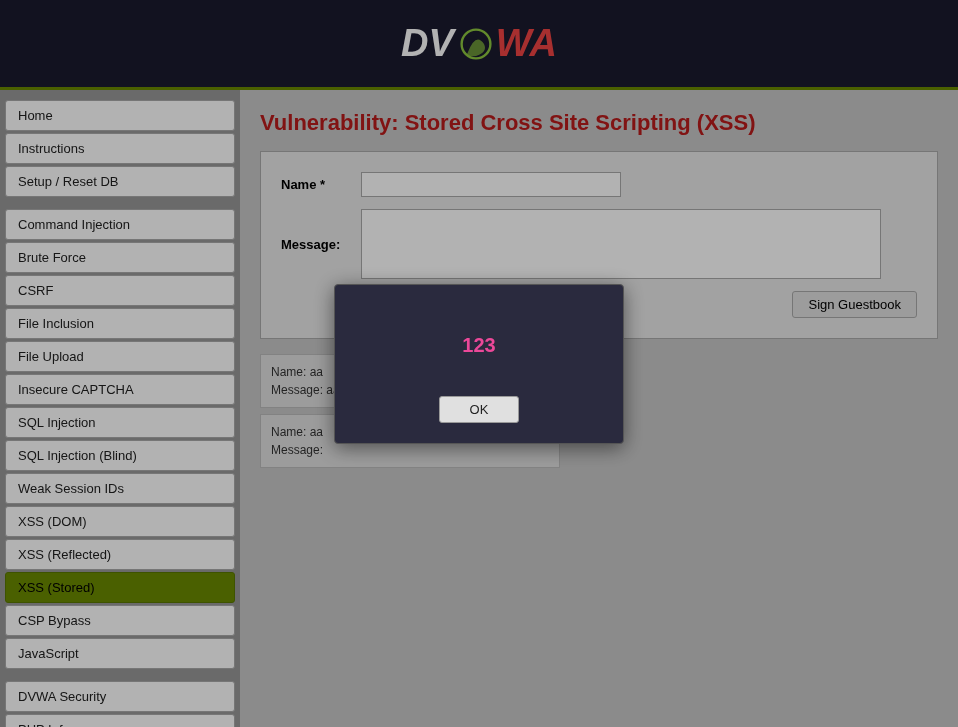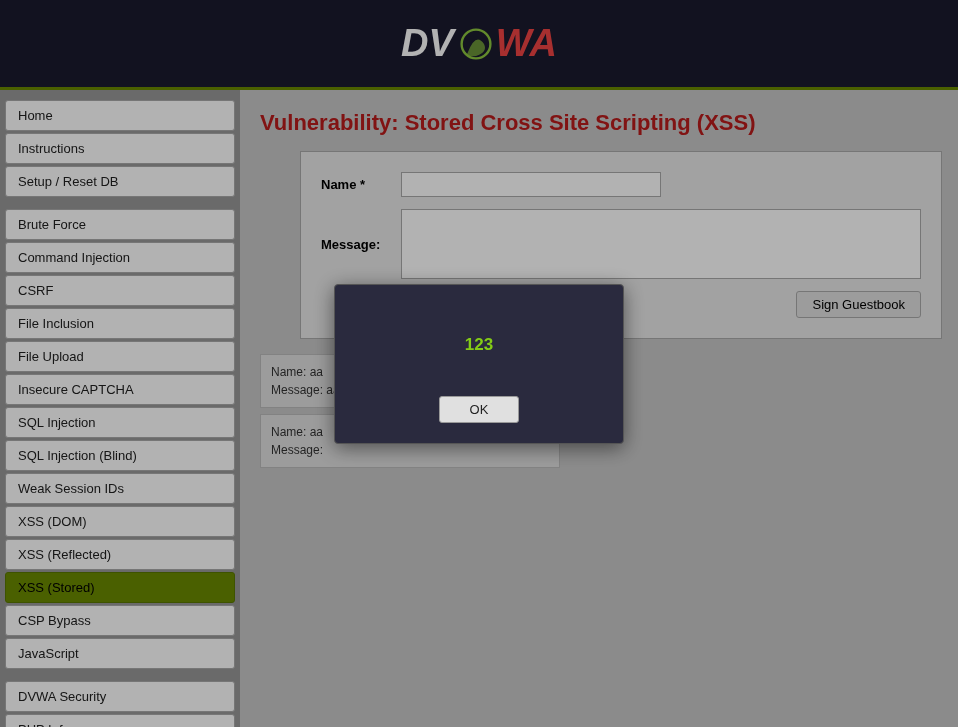--- a/index.html
+++ b/index.html
@@ -62,21 +62,20 @@
       color: #b91c1c;
       margin-bottom: 15px;
     }
 
     
     .form-panel {
       background: #e8e8e8;
       border: 1px solid #aaa;
       padding: 20px;
       margin-bottom: 15px;
-      margin-left: 40px;
     }
     .form-row {
       display: flex;
       align-items: center;
       margin-bottom: 12px;
     }
     .form-row label {
       width: 80px;
       font-weight: bold;
       font-size: 13px;
@@ -140,22 +139,22 @@
       width: 290px;
       min-height: 160px;
       display: flex;
       flex-direction: column;
       align-items: center;
       justify-content: space-between;
       padding: 30px 20px 20px 20px;
       box-shadow: 0 4px 20px rgba(0,0,0,0.5);
     }
     .dialog-message {
-      color: #84cc16;
-      font-size: 17px;
+      color: #ec4899;
+      font-size: 20px;
       font-weight: bold;
       text-align: center;
       flex: 1;
       display: flex;
       align-items: center;
     }
     .dialog-ok-btn {
       padding: 5px 30px;
       background: #e0e0e0;
       border: 1px solid #999;
@@ -195,22 +194,22 @@
   </div>
 </div>
 
 <div id="main-layout">
 
   <div id="sidebar">
     <button class="sidebar-btn">Home</button>
     <button class="sidebar-btn">Instructions</button>
     <button class="sidebar-btn">Setup / Reset DB</button>
     <div class="sidebar-spacer"></div>
+    <button class="sidebar-btn">Command Injection</button>
     <button class="sidebar-btn">Brute Force</button>
-    <button class="sidebar-btn">Command Injection</button>
     <button class="sidebar-btn">CSRF</button>
     <button class="sidebar-btn">File Inclusion</button>
     <button class="sidebar-btn">File Upload</button>
     <button class="sidebar-btn">Insecure CAPTCHA</button>
     <button class="sidebar-btn">SQL Injection</button>
     <button class="sidebar-btn">SQL Injection (Blind)</button>
     <button class="sidebar-btn">Weak Session IDs</button>
     <button class="sidebar-btn">XSS (DOM)</button>
     <button class="sidebar-btn">XSS (Reflected)</button>
     <button class="sidebar-btn active">XSS (Stored)</button>

